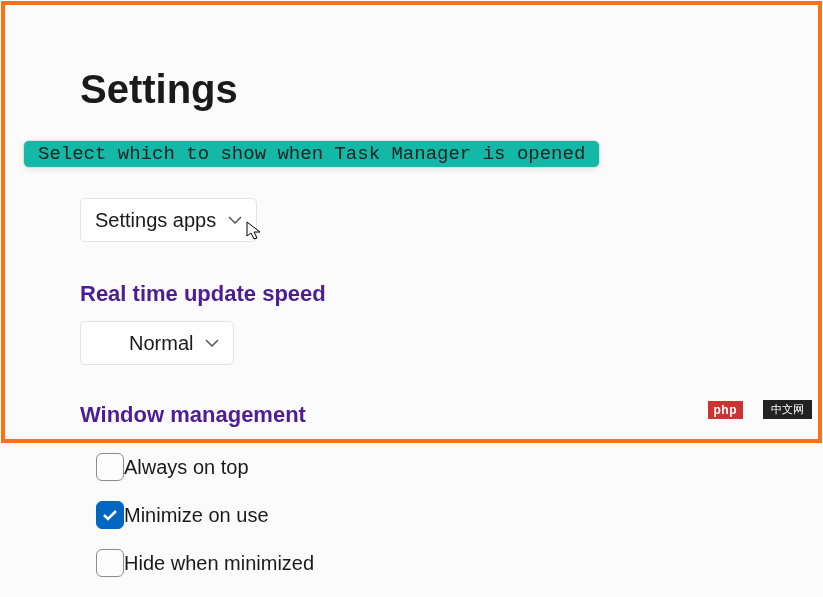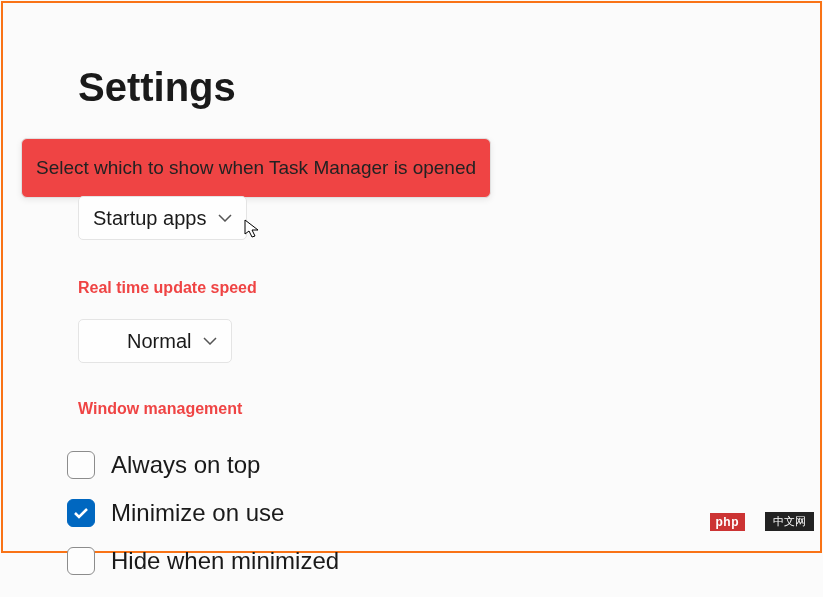--- a/index.html
+++ b/index.html
@@ -9,47 +9,48 @@
     }
     body {
       font-family: "Segoe UI", -apple-system, BlinkMacSystemFont, sans-serif;
       background: #fbfbfb;
       width: 823px;
       height: 597px;
       position: relative;
       overflow: hidden;
     }
     .frame {
-      border: 2px solid #f97316;
+      border: 4px solid #f97316;
       width: 821px;
-      height: 552px;
+      height: 442px;
       margin: 1px;
       position: relative;
       background: #fbfbfb;
     }
     .page-title {
       font-size: 40px;
       font-weight: 600;
       color: #1a1a1a;
       position: absolute;
       top: 62px;
       left: 75px;
     }
     .tooltip {
       position: absolute;
       top: 135px;
       left: 18px;
-      background: #ef4444;
+      background: #14b8a6;
       border: 1px solid #e0e0e0;
       border-radius: 6px;
-      padding: 18px 14px;
+      padding: 2px 14px;
       font-size: 19px;
       color: #222;
       box-shadow: 0 2px 6px rgba(0,0,0,0.08);
       white-space: nowrap;
+      font-family: Liberation Mono, monospace;
     }
     .dropdown {
       position: absolute;
       background: #fefefe;
       border: 1px solid #e4e4e4;
       border-radius: 5px;
       padding: 8px 14px;
       font-size: 20px;
       color: #1a1a1a;
       display: flex;
@@ -88,39 +89,38 @@
       width: 18px;
       height: 20px;
       pointer-events: none;
     }
     .cursor svg {
       width: 100%;
       height: 100%;
     }
     .section-label {
       position: absolute;
-      font-size: 16px;
+      font-size: 22px;
       font-weight: 600;
-      color: #ef4444;
+      color: #4c1d95;
     }
     .label-update {
       top: 276px;
       left: 75px;
     }
     .label-window {
       top: 397px;
       left: 75px;
     }
     .checkbox-row {
       position: absolute;
-      left: 64px;
-      display: flex;
-      align-items: center;
-      gap: 16px;
-      font-size: 24px;
+      left: 91px;
+      display: flex;
+      align-items: center;
+      font-size: 20px;
       color: #1a1a1a;
     }
     .row-1 { top: 448px; }
     .row-2 { top: 496px; justify-content: space-between; }
     .row-3 { top: 544px; }
     .checkbox {
       width: 28px;
       height: 28px;
       border: 1.5px solid #8c8c8c;
       border-radius: 6px;
@@ -169,21 +169,21 @@
 </head>
 <body>
 
 <div class="frame">
 
   <h1 class="page-title">Settings</h1>
 
   <div class="tooltip">Select which to show when Task Manager is opened</div>
 
   <div class="dropdown dropdown-startup">
-    <span>Startup apps</span>
+    <span>Settings apps</span>
     <span class="chevron">
       <svg viewBox="0 0 14 8">
           <polyline points="1,1 7,7 13,1"></polyline>
         </svg>
     </span>
   </div>
 
   <div class="cursor">
     <svg viewBox="0 0 16 20">
       <path d="M1 1 L1 15 L5 12 L8 18 L11 17 L8 11 L14 11 Z" fill="#fff" stroke="#000" stroke-width="1"></path>

